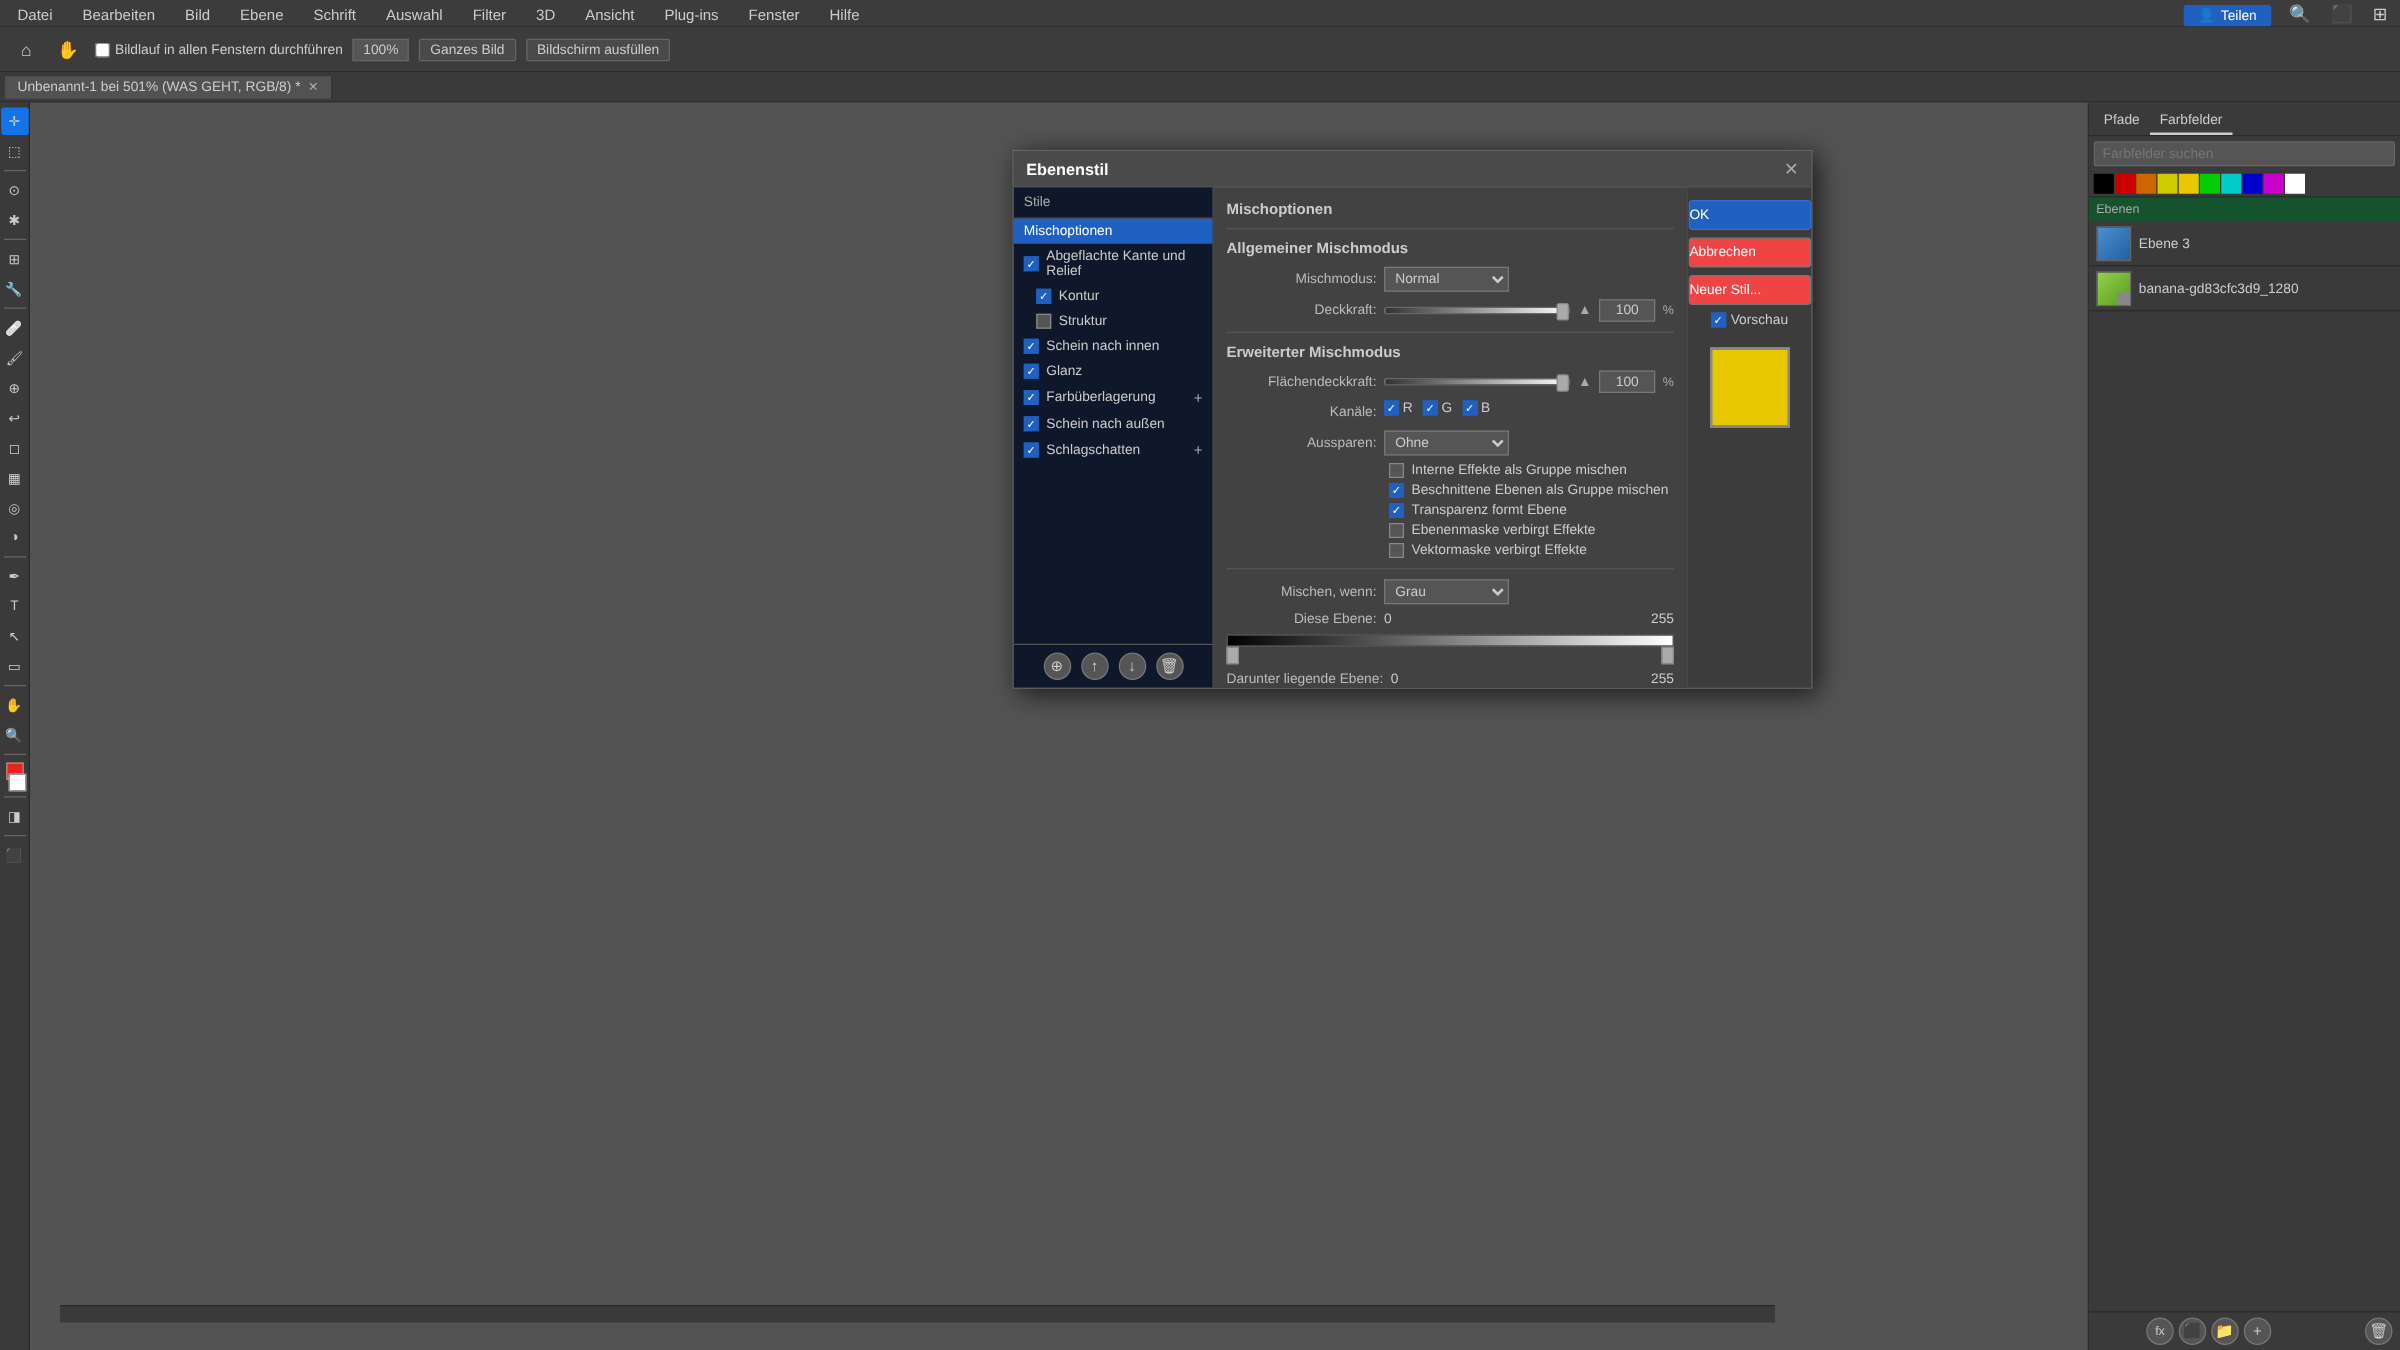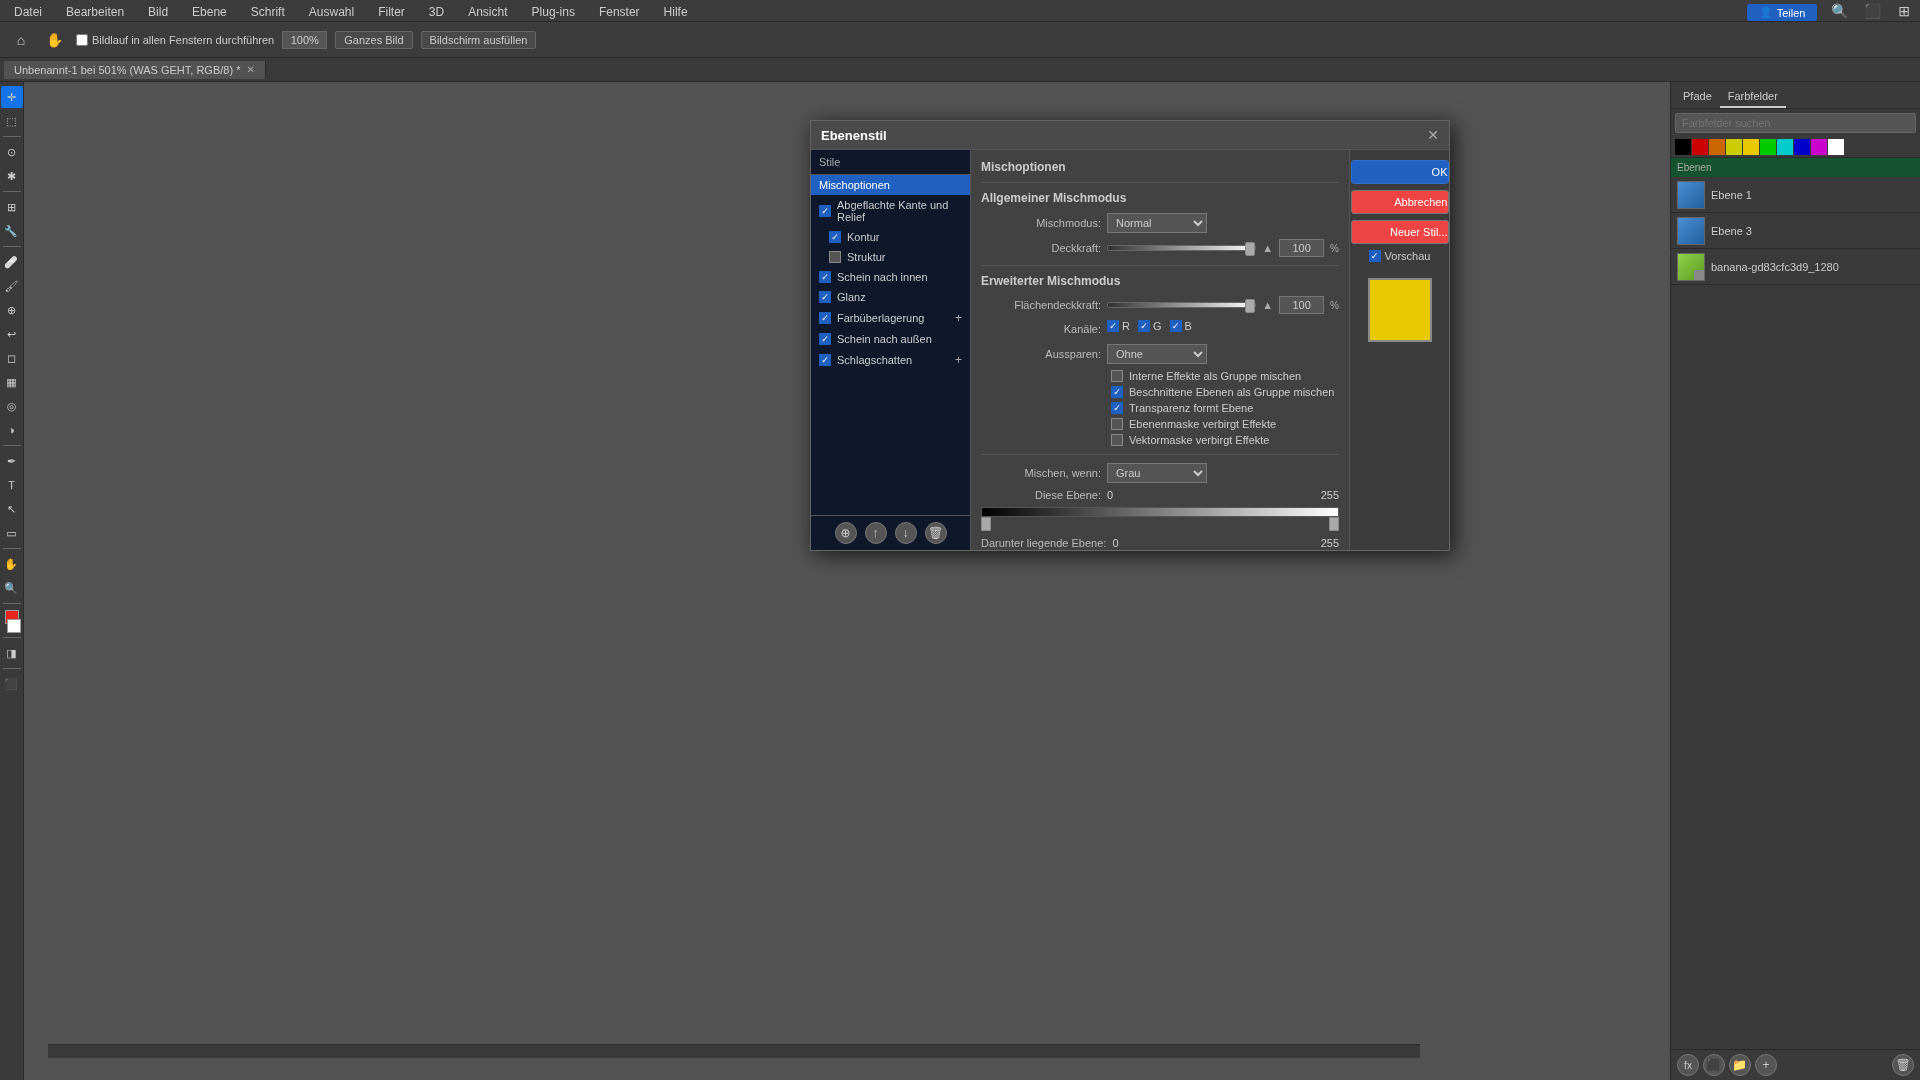--- a/index.html
+++ b/index.html
@@ -395,21 +395,21 @@
       border-left: 1px solid #555;
       display: flex;
       flex-direction: column;
       align-items: center;
       padding: 10px 8px;
       gap: 6px;
     }
     .action-btn {
       width: 98px;
       padding: 5px 0;
-      text-align: right;
+      text-align: left;
       font-size: 11px;
       cursor: pointer;
       border-radius: 3px;
       border: 1px solid #888;
       color: #fff;
     }
     .action-btn.primary { background: #2060c0; border-color: #3070d0; }
     .action-btn.secondary { background: #ef4444; border-color: #777; }
     .preview-swatch {
       width: 64px; height: 64px;
@@ -575,36 +575,32 @@
       <div class="swatch" style="background:#00cccc;"></div>
       <div class="swatch" style="background:#0000cc;"></div>
       <div class="swatch" style="background:#cc00cc;"></div>
       <div class="swatch" style="background:#ffffff;"></div>
     </div>
 
     <div style="padding:4px 6px;font-size:10px;color:#aaa;background:#14532d;border-top:1px solid #2a2a2a;">Ebenen</div>
     <div class="layers-panel">
       <div class="layer-item">
         <div class="layer-thumb" style="background:linear-gradient(135deg,#4a8fd4,#2060a0);"></div>
-        <span class="layer-name">Ebene 1</span>
-      </div>
-      <div class="layer-item">
-        <div class="layer-thumb" style="background:linear-gradient(135deg,#4a8fd4,#2060a0);"></div>
         <span class="layer-name">Ebene 3</span>
       </div>
       <div class="layer-item">
         <div class="layer-thumb" style="background:linear-gradient(135deg,#8fd44a,#5a9a20);position:relative;">
           <div style="position:absolute;bottom:0;right:0;width:10px;height:10px;background:#888;"></div>
         </div>
         <span class="layer-name">banana-gd83cfc3d9_1280</span>
       </div>
     </div>
 
     <div style="display:flex;padding:4px 6px;gap:4px;background:#3a3a3a;border-top:1px solid #2a2a2a;align-items:center;">
-      <div class="icon-round-btn" style="font-size:10px;">fx</div>
+      <div class="icon-round-btn" style="font-size:10px;margin-left:40px;">fx</div>
       <div class="icon-round-btn">⬛</div>
       <div class="icon-round-btn">📁</div>
       <div class="icon-round-btn">+</div>
       <div class="icon-round-btn" style="margin-left:auto;">🗑</div>
     </div>
   </div>
 </div>
 
 <div class="dialog-overlay">
   <div class="dialog">

